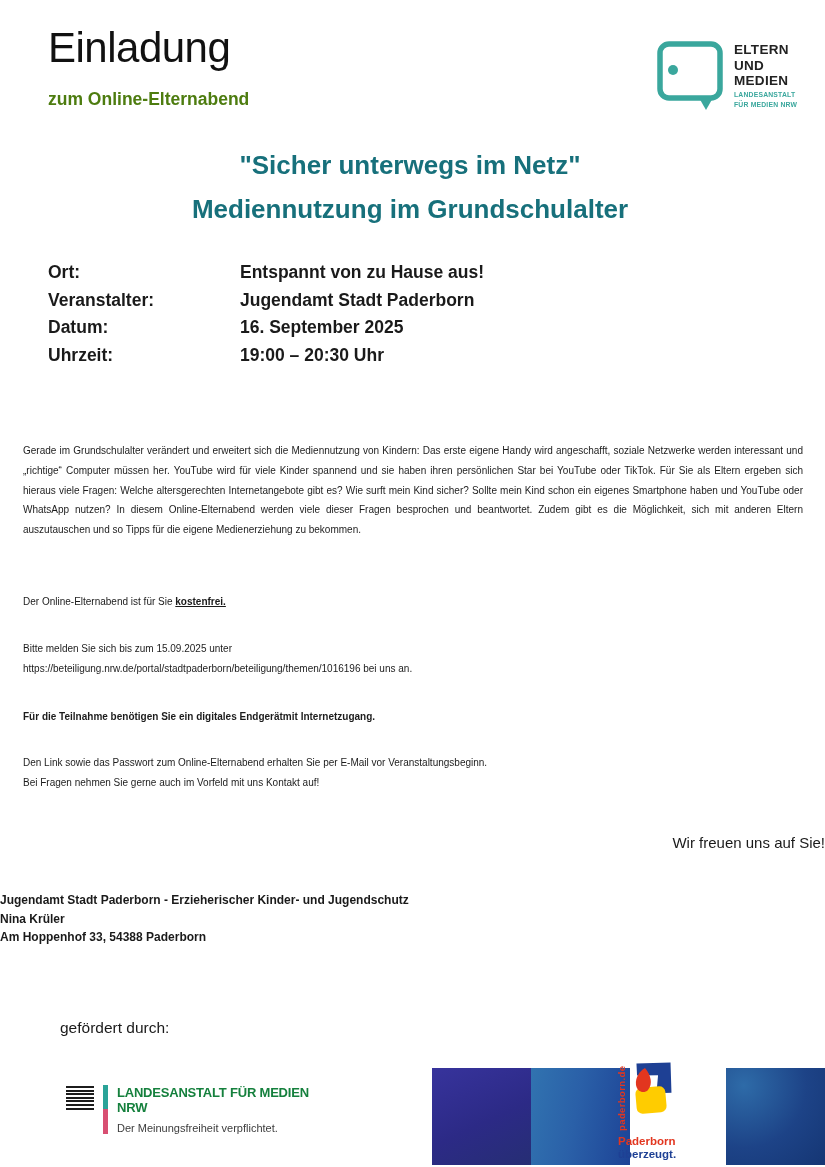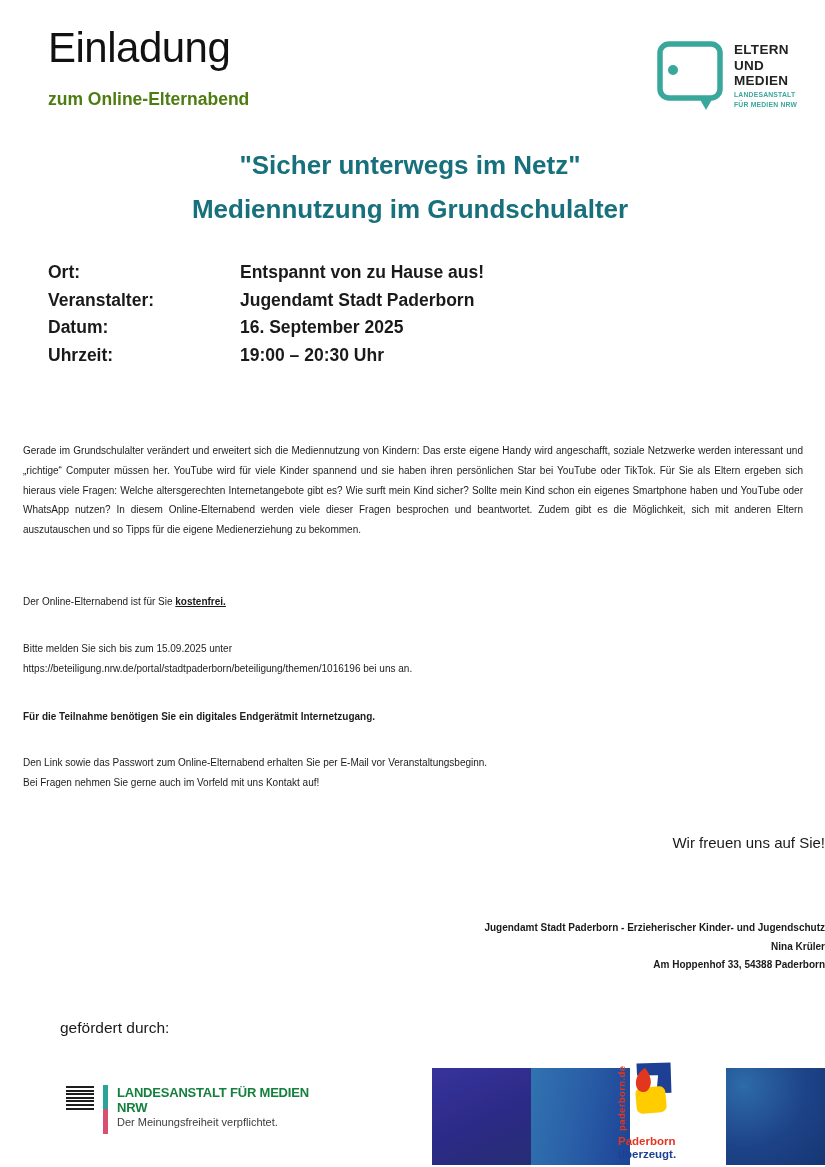--- a/index.html
+++ b/index.html
@@ -40,37 +40,37 @@
   
   .bodytext { position:absolute; left:23px; width:780px; font-size:10px; line-height:19.8px; color:#1c1c1c;margin-top:7px; }
   .para { top:434px; text-align:justify; }
   .free-line { position:absolute; left:23px; top:592px; font-size:10px; line-height:19.8px; }
   .free-line b { text-decoration:underline; }
   .register { top:632px; }
   .requirement { top:700px; font-weight:bold; }
   .linkinfo { top:746px; }
   .closing { position:absolute; left:0; top:834px; width:825px; text-align:right; font-size:15px; }
   .contact-block {
-    position:absolute; left:0; top:891px; width:825px; text-align:right;
-    font-size:10px; font-weight:bold; line-height:18.5px;margin-top:28px;
+    position:absolute; left:0; top:891px; width:825px; text-align:left;
+    font-size:12px; font-weight:bold; line-height:18.5px;
   }
   
   .funded { position:absolute; left:60px; top:1019px; font-size:15.5px; }
   .lfm-logo { position:absolute; left:66px; top:1085px; width:250px; height:60px; }
   .lfm-stripes {
     position:absolute; left:0; top:1px; width:28px; height:25px;
     background:repeating-linear-gradient(to bottom,#1c1c1c 0px,#1c1c1c 2.1px,#ffffff 2.1px,#ffffff 3.6px);
   }
   .lfm-bar {
     position:absolute; left:37px; top:0; width:4.5px; height:49px;
     background:linear-gradient(to bottom,#2aa398 0%,#2aa398 50%,#d84f72 50%,#d84f72 100%);
   }
   .lfm-text { position:absolute; left:51px; top:0; }
   .lfm-text .l1 { font-size:13px; font-weight:bold; color:#15803d; letter-spacing:-0.2px; }
-  .lfm-text .l2 { font-size:11px; color:#3c3c3c; margin-top:1px; }
+  .lfm-text .l2 { font-size:11px; color:#3c3c3c; margin-top:7px; }
   .blue-img-1 { position:absolute; left:432px; top:1068px; width:198px; height:97px; display:flex; }
   .blue-img-1 .half-l { width:50%; height:100%; background:linear-gradient(155deg,#37339c 0%,#2c2a86 55%,#262e74 100%); }
   .blue-img-1 .half-r { width:50%; height:100%; background:linear-gradient(100deg,#3173b0 0%,#2a60a8 45%,#1d4396 100%); }
   .pb-logo { position:absolute; left:616px; top:1061px; width:70px; height:104px; }
   .pb-vertical {
     position:absolute; left:0; top:2px; height:68px;
     writing-mode:vertical-rl; transform:rotate(180deg);
     font-size:9.5px; font-weight:bold; color:#e2361f; letter-spacing:0.4px;
   }
   .pb-mark { position:absolute; left:13px; top:0; }

